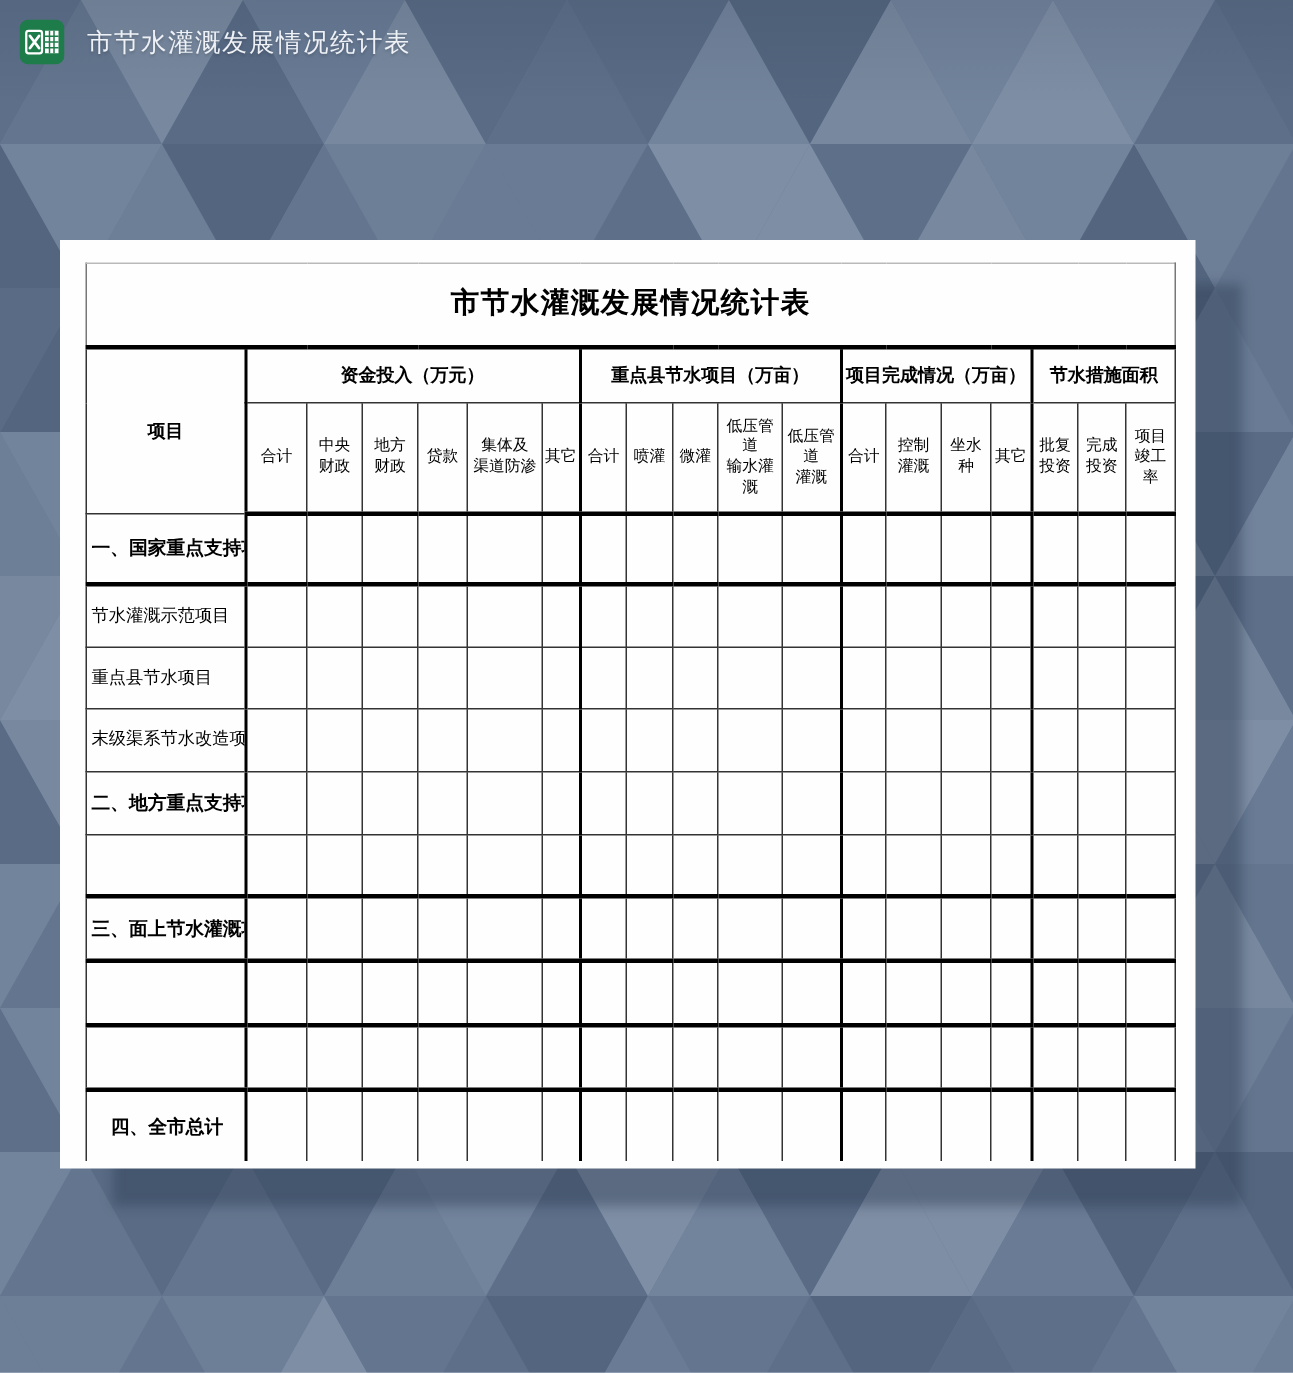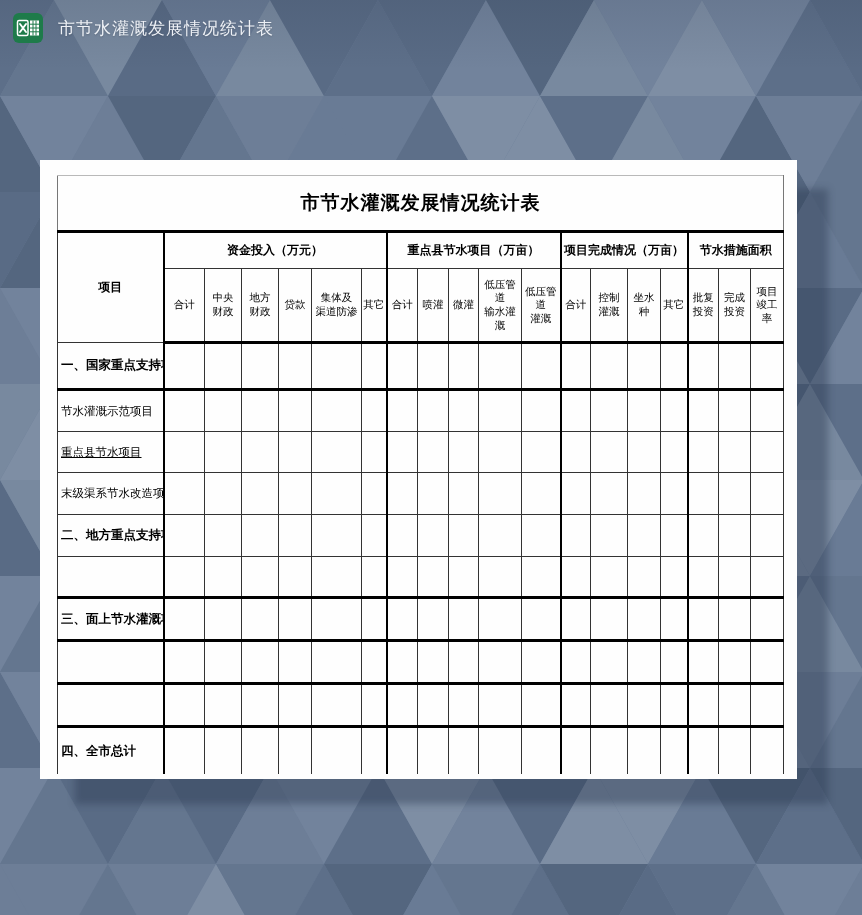--- a/index.html
+++ b/index.html
@@ -33,21 +33,21 @@
      border-top:1px solid #b9b9b9;border-left:1px solid #777;border-right:1px solid #777;
      border-bottom:3px solid #000;}
   td.grp{font-weight:bold;font-size:12px;font-family:Liberation Serif, serif;}
   td.sub{font-size:10.5px;white-space:pre-line;}
   td.rowlabel{text-align:left;padding-left:3px;font-size:11.5px;white-space:nowrap;}
   td.sec{font-weight:bold;font-size:12.5px;}
 
   td.bR2{border-right-width:2px;border-right-color:#000;}
   tr.bB2 > td{border-bottom-width:3px;border-bottom-color:#000;}
   tr.headSub > td{border-bottom-width:3px;border-bottom-color:#000;}
-  tr.last > td{border-bottom:none;}
+  tr.last > td{border-bottom:none;text-align:center;}
 </style>
 </head>
 <body>
 
 <svg id="bg-mesh" width="862" height="915" xmlns="http://www.w3.org/2000/svg">
     <polygon points="-54,0 54,0 0,-96" fill="#7e8ea4"></polygon>
     <polygon points="0,-96 108,-96 54,0" fill="#7e8ea4"></polygon>
     <polygon points="54,0 162,0 108,-96" fill="#54667f"></polygon>
     <polygon points="108,-96 216,-96 162,0" fill="#596b85"></polygon>
     <polygon points="162,0 270,0 216,-96" fill="#6d7e97"></polygon>
@@ -400,21 +400,21 @@
           <td></td>
           <td class="bR2"></td>
           <td></td>
           <td></td>
           <td></td>
           <td class="bR2"></td>
           <td></td>
           <td></td>
           <td></td>
         </tr>
-        <tr style="height: 41px; text-decoration: underline;">
+        <tr style="height: 41px;">
           <td class="rowlabel bR2">重点县节水项目</td>
           <td></td>
           <td></td>
           <td></td>
           <td></td>
           <td></td>
           <td class="bR2"></td>
           <td></td>
           <td></td>
           <td></td>

